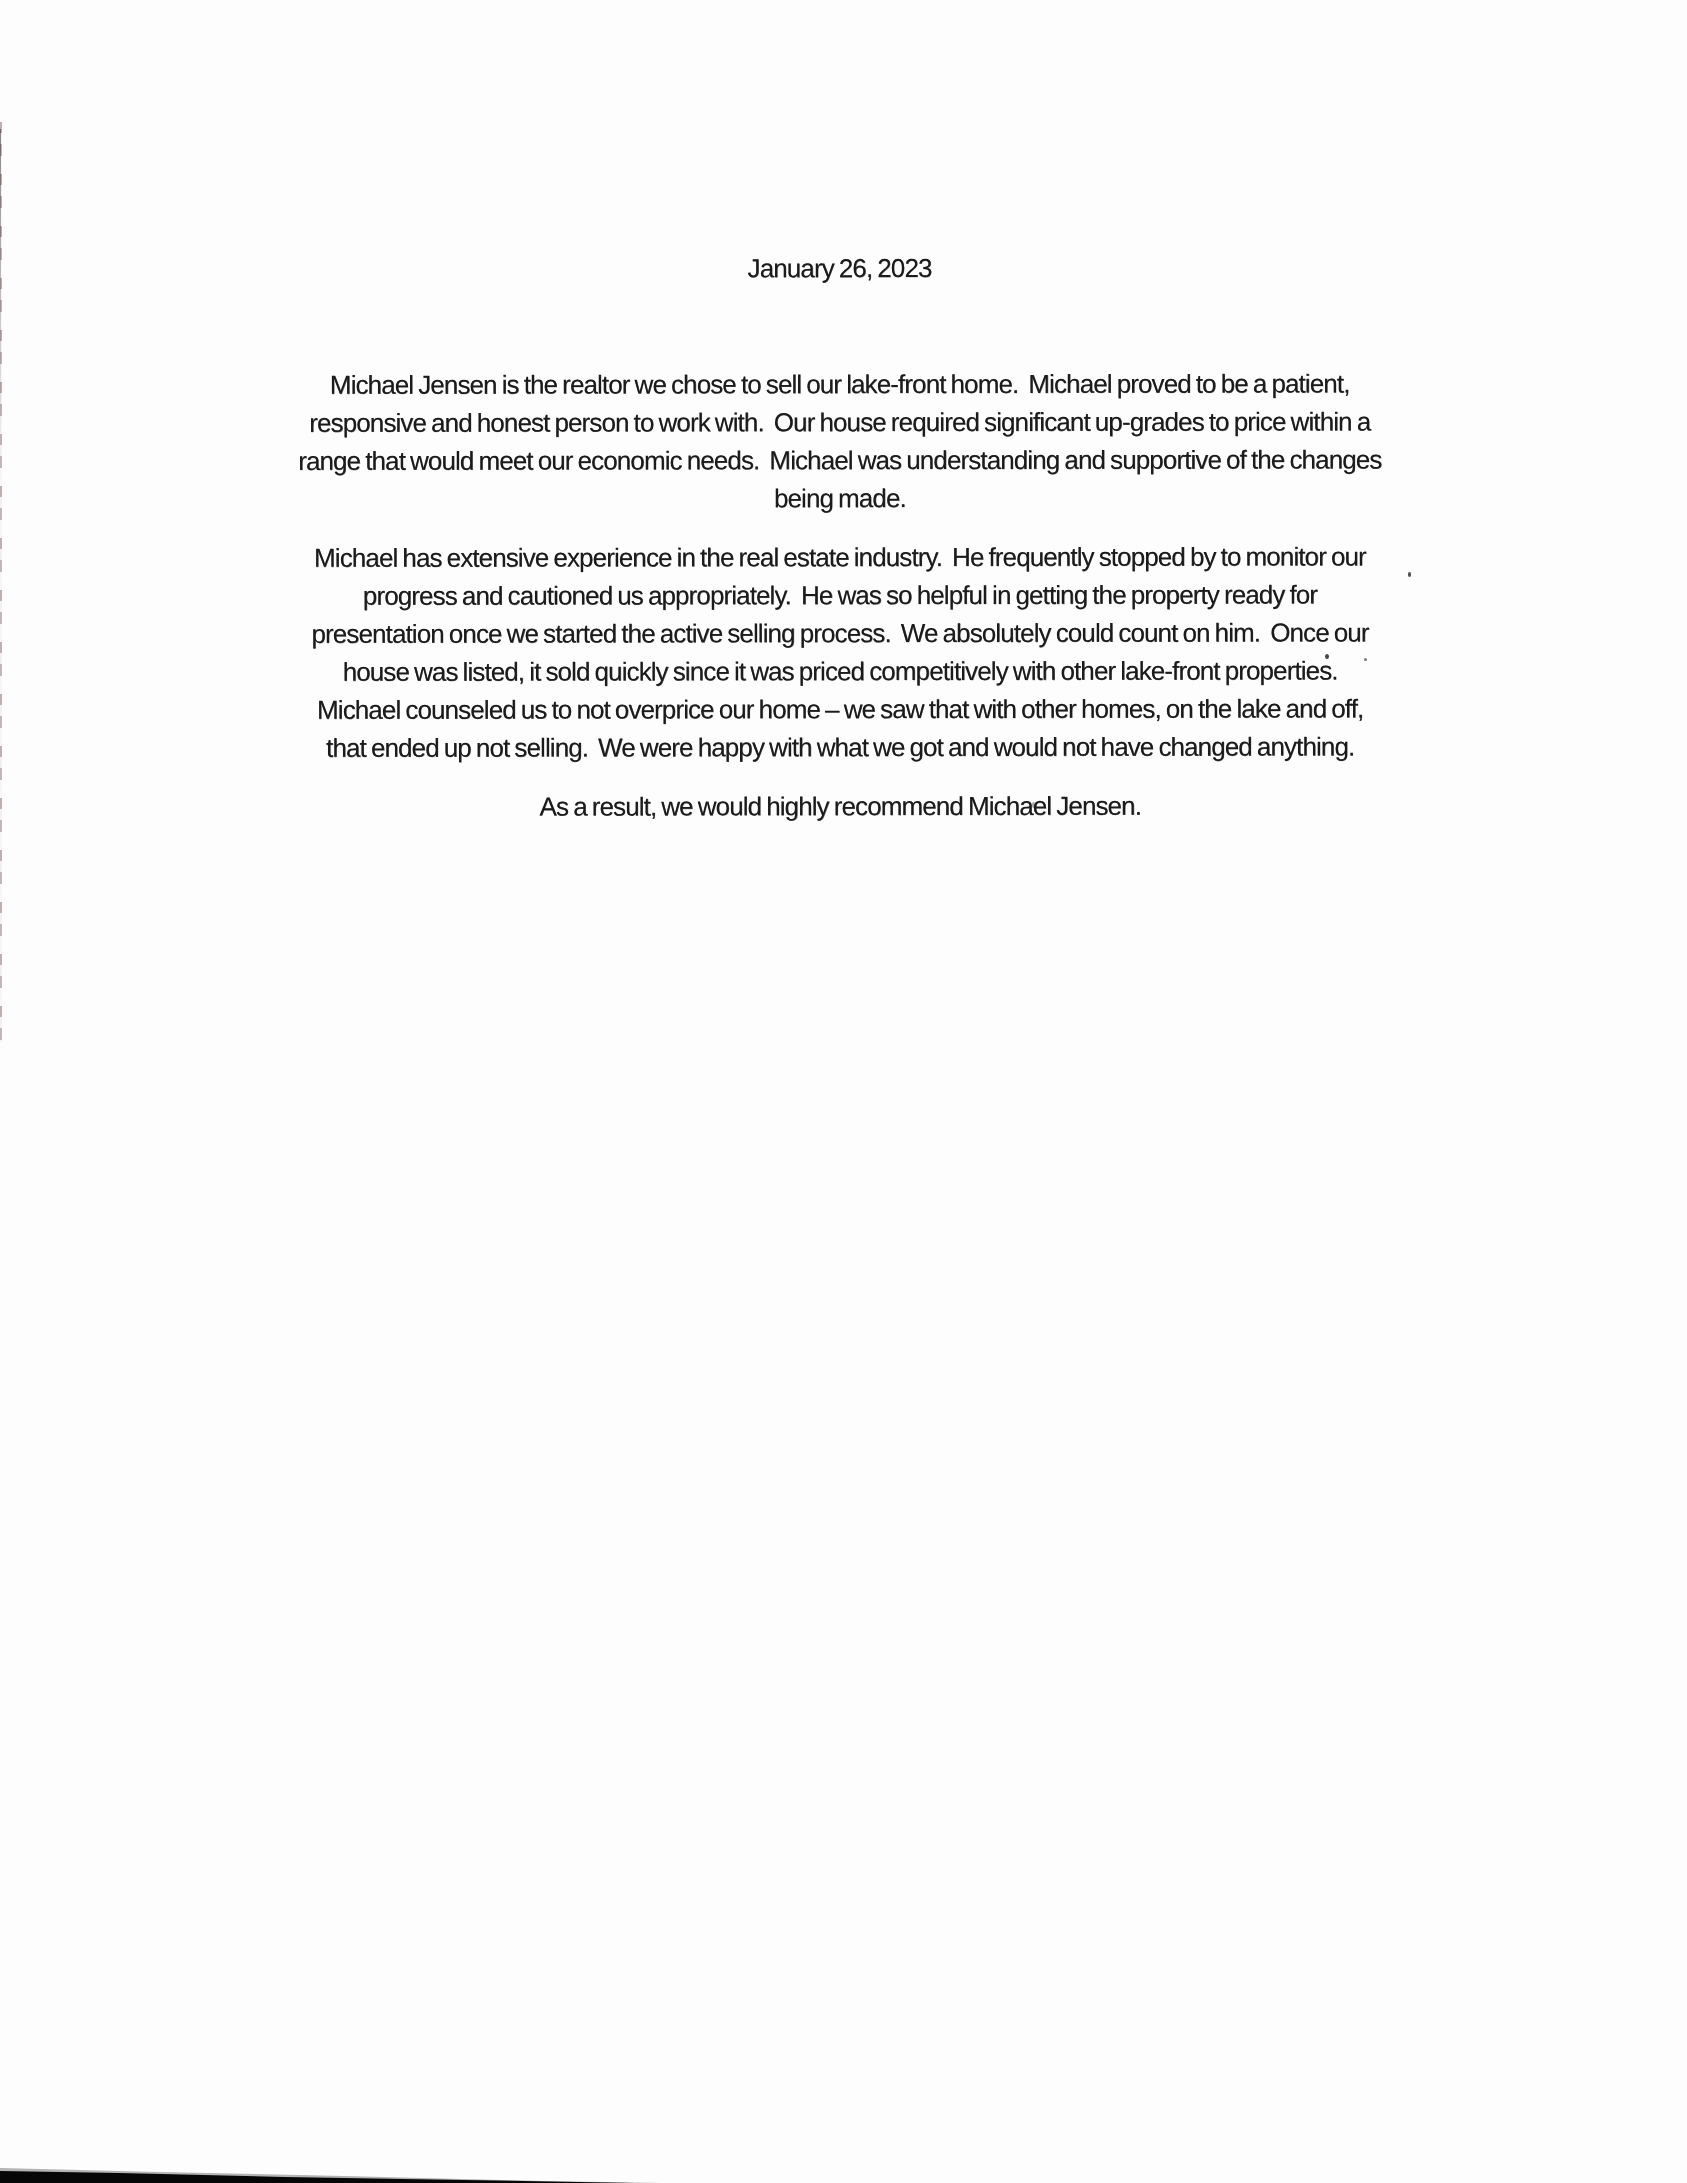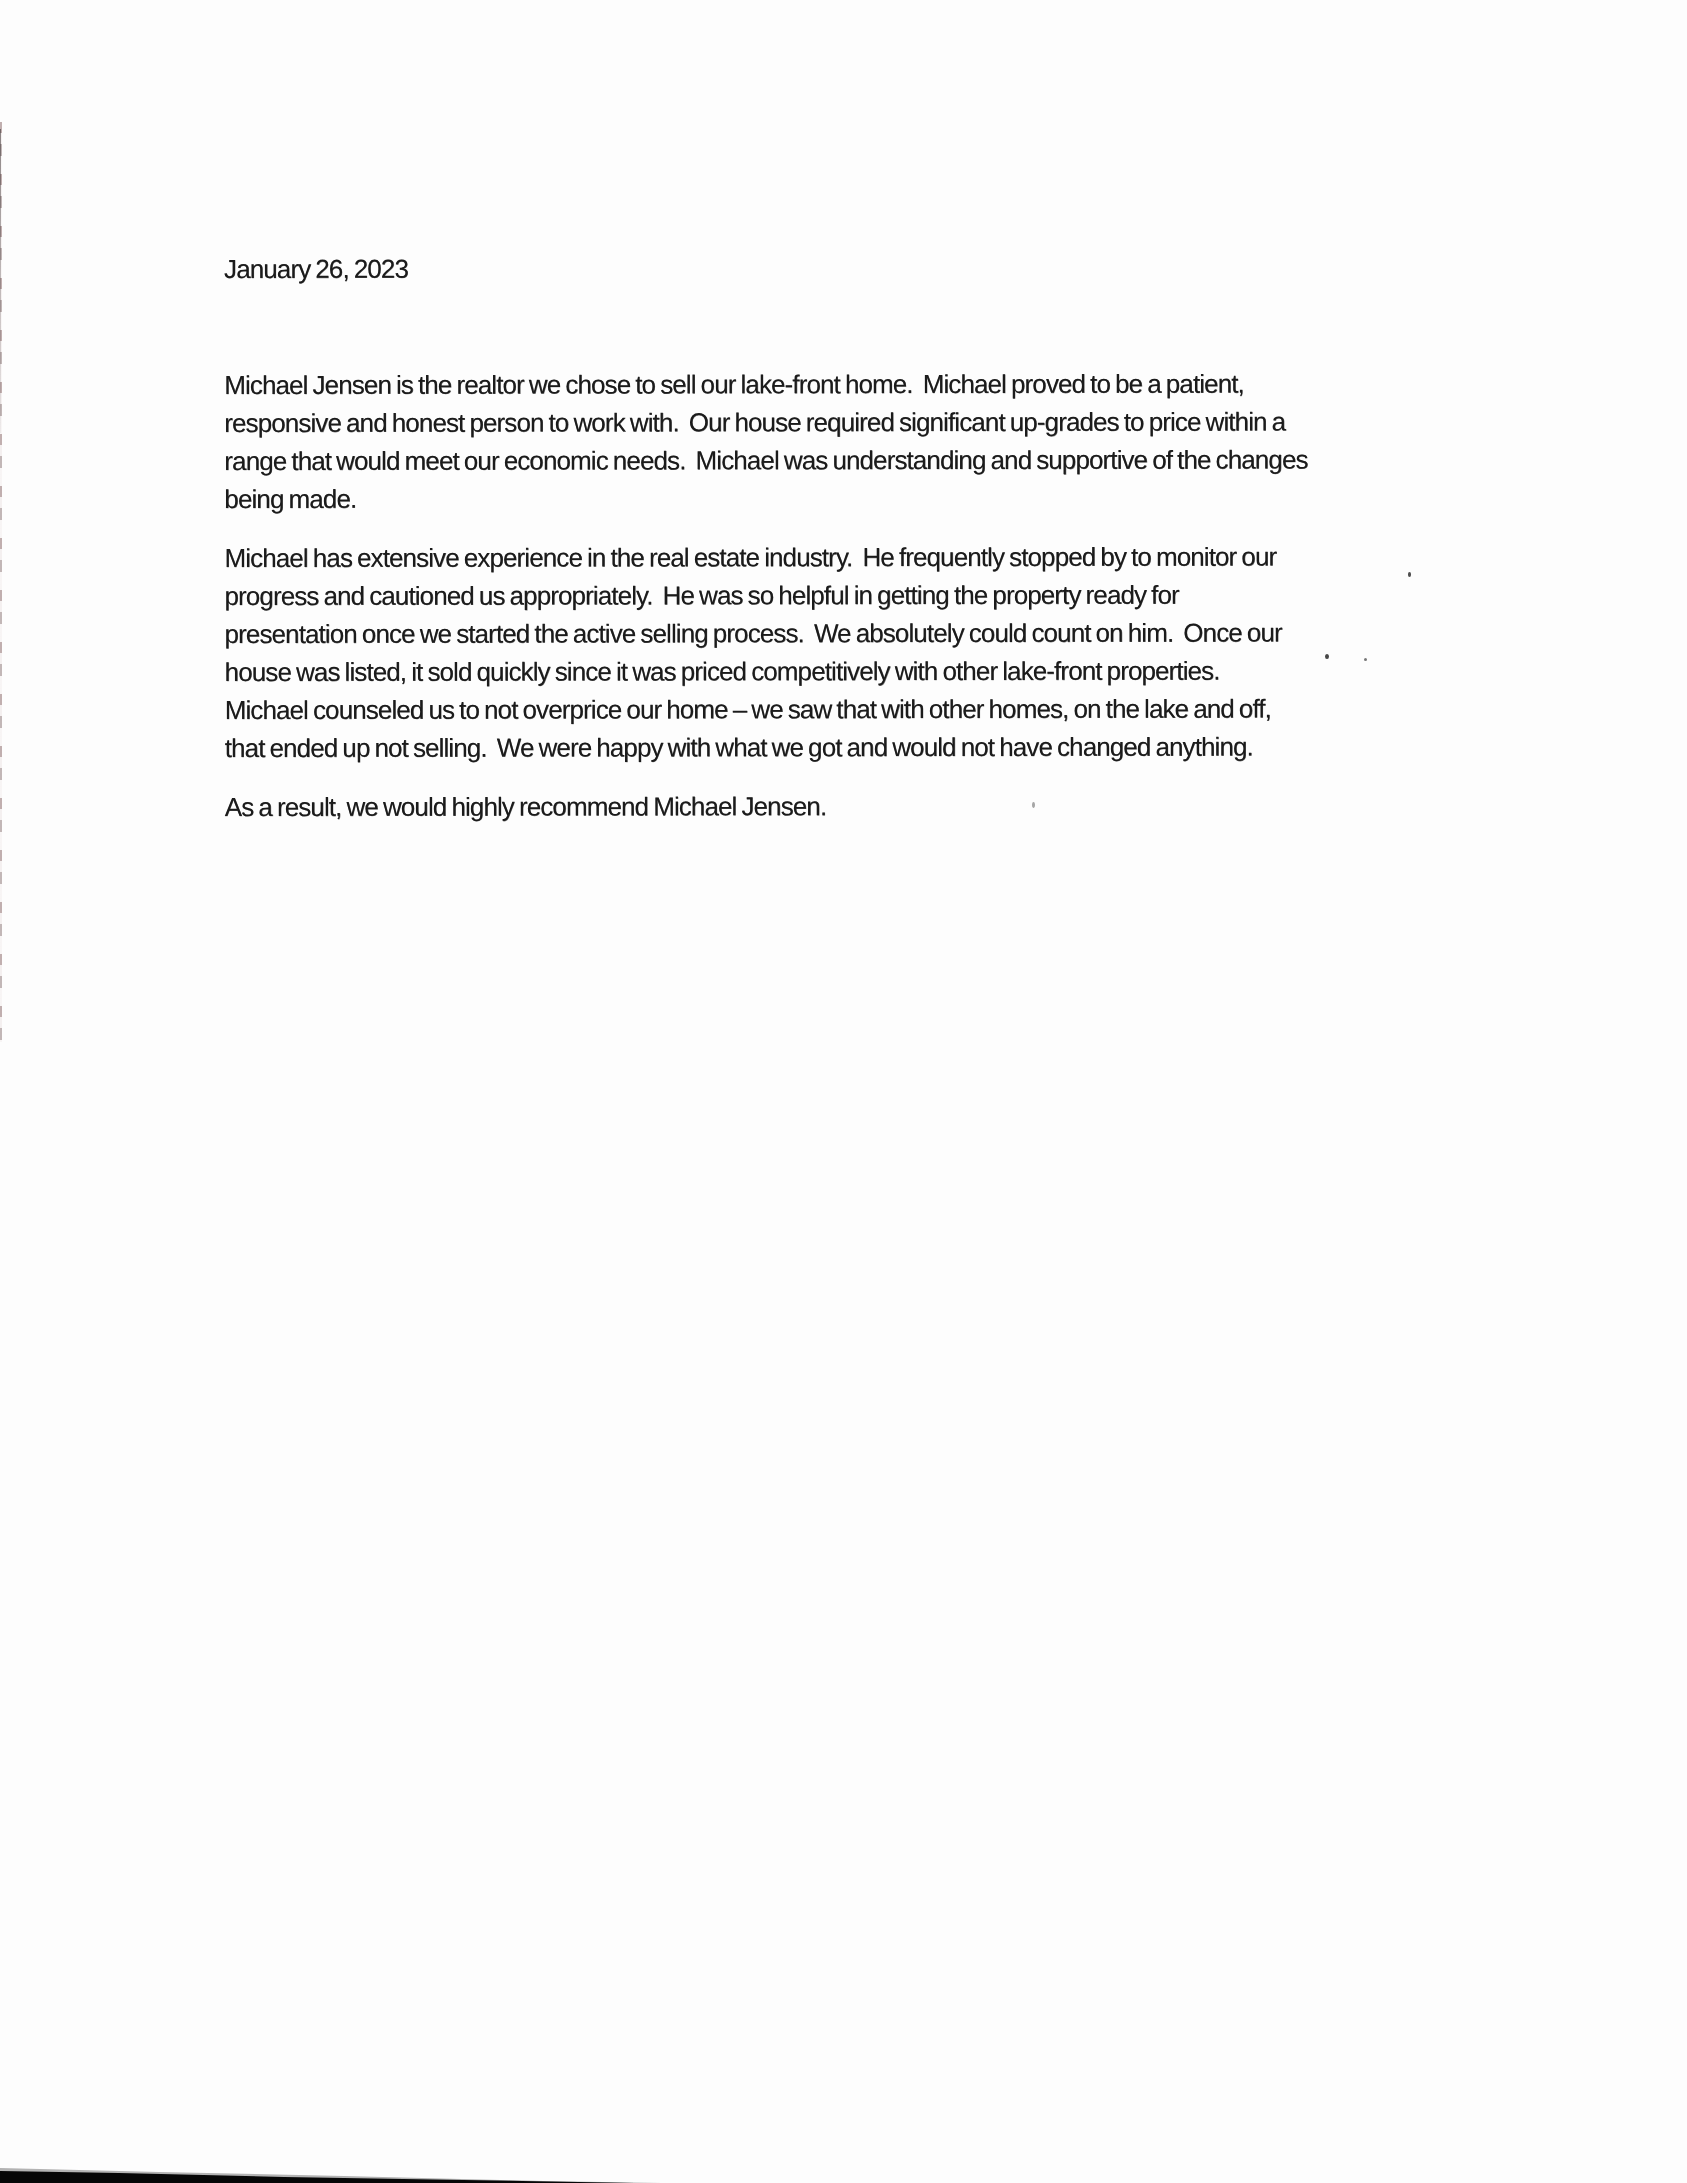--- a/index.html
+++ b/index.html
@@ -9,20 +9,21 @@
     height: 2183px;
     overflow: hidden;
     background: #ffffff;
   }
   .page {
     position: relative;
     width: 1687px;
     height: 2183px;
     background: #fdfdfd;
     font-family: "Liberation Sans", sans-serif;
+    text-align: center;
   }
   .letter {
     position: absolute;
     left: 224px;
     top: 250px;
     width: 1231px;
     color: #1b1b1b;
     font-size: 26px;
     line-height: 38px;
     letter-spacing: -0.9px;

